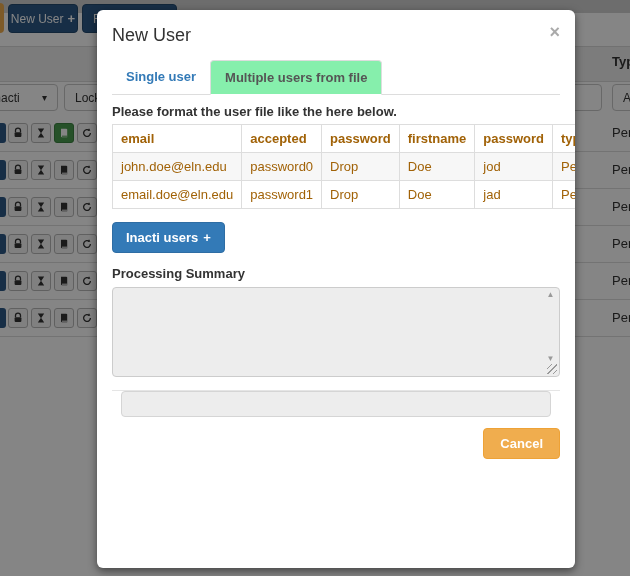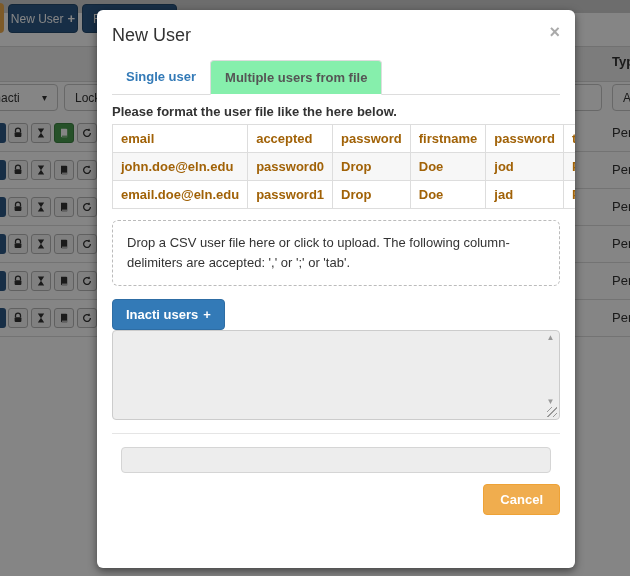--- a/index.html
+++ b/index.html
@@ -34,37 +34,37 @@
   .modal-title{font-size:18px;color:#333;}
   .modal-close{position:absolute;top:13px;right:15px;color:#aaa;font-size:18px;font-weight:bold;line-height:1;cursor:pointer;}
   .modal-body{padding:0 15px;}
   .tabs{display:flex;border-bottom:1px solid #ddd;margin-top:4px;font-weight:bold;}
   .tab{padding:9px 14px;font-size:13px;box-sizing:border-box;}
   .tab-single{color:#337ab7;cursor:pointer;}
   .tab-active{border:1px solid #ddd;border-bottom:1px solid #fff;border-radius:4px 4px 0 0;
     margin-bottom:-1px;color:#555;background:#86efac;}
   .instruction{font-weight:bold;font-size:13px;color:#333;margin:9px 0 5px;}
   table.sample{width:100%;border-collapse:collapse;font-size:13px;color:#a16207;}
-  table.sample th,table.sample td{border:1px solid #ddd;padding:6px 8px;text-align:left;font-weight:bold;}
+  table.sample th,table.sample td{border:1px solid #ddd;padding:6px 8px;text-align:left;font-weight:normal;}
   table.sample th{font-weight:bold;}
   table.sample tbody tr:first-child{background:#f7f7f7;}
   .col-email{width:26%;}.col-mid{width:16%;}.col-type{width:10%;}
   .dropzone{margin-top:11px;border:1px dashed #bbb;border-radius:6px;padding:12px 14px;
     font-size:13px;color:#333;line-height:1.55;cursor:pointer;}
   .btn-create{margin-top:13px;display:inline-flex;align-items:center;gap:5px;background:#337ab7;
     border:1px solid #2e6da4;color:#fff;font-weight:bold;font-size:13px;padding:7px 13px;border-radius:4px;cursor:pointer;}
   .summary-label{font-weight:bold;font-size:13px;color:#333;margin:13px 0 6px;}
   .fake-textarea{height:90px;background:#ededed;border:1px solid #ccc;border-radius:4px;position:relative;
     box-sizing:border-box;font-size:13px;color:#333;}
   .fake-scrollbar{position:absolute;top:1px;right:1px;bottom:1px;width:15px;display:flex;flex-direction:column;
     justify-content:space-between;align-items:center;padding:2px 0 12px;box-sizing:border-box;}
   .scroll-arrow{font-size:8px;color:#999;line-height:1;}
   .resize-grip{position:absolute;right:2px;bottom:2px;width:10px;height:10px;
     background:repeating-linear-gradient(135deg,transparent 0 3px,#999 3px 4px);cursor:nwse-resize;}
-  .modal-footer{border-top:1px solid #e5e5e5;margin-top:13px;padding-top:13px;}
+  .modal-footer{border-top:1px solid #e5e5e5;margin-top:13px;}
   .progressbar{height:26px;background:#ededed;border:1px solid #d5d5d5;border-radius:4px;margin:0 9px;box-sizing:border-box;}
   .footer-actions{text-align:right;padding:11px 0 0;}
   .btn-cancel{display:inline-block;background:#f0ad4e;border:1px solid #eea236;color:#fff;font-weight:bold;
     font-size:13px;padding:7px 16px;border-radius:4px;cursor:pointer;}
   svg{display:block;}
 </style>
 </head>
 <body>
 
 <div class="bg-layer">
@@ -351,27 +351,27 @@
           <td>email.doe@eln.edu</td>
           <td>password1</td>
           <td>Drop</td>
           <td>Doe</td>
           <td>jad</td>
           <td>Person</td>
         </tr>
       </tbody>
     </table>
 
-    <div class="dropzone">Drop a CSV user file here or click to upload. The following column-delimiters are accepted: ',' or ';' or 'tab'.</div>
 
     <div class="btn-create">
       <span>Inacti users</span>
       <span class="plus-glyph">+</span>
     </div>
 
+    <div class="summary-label">Processing Summary</div>
 
     <div class="fake-textarea">
       <span></span>
       <div class="fake-scrollbar">
         <span class="scroll-arrow">▲</span>
         <span class="scroll-arrow">▼</span>
       </div>
       <div class="resize-grip"></div>
     </div>
 

